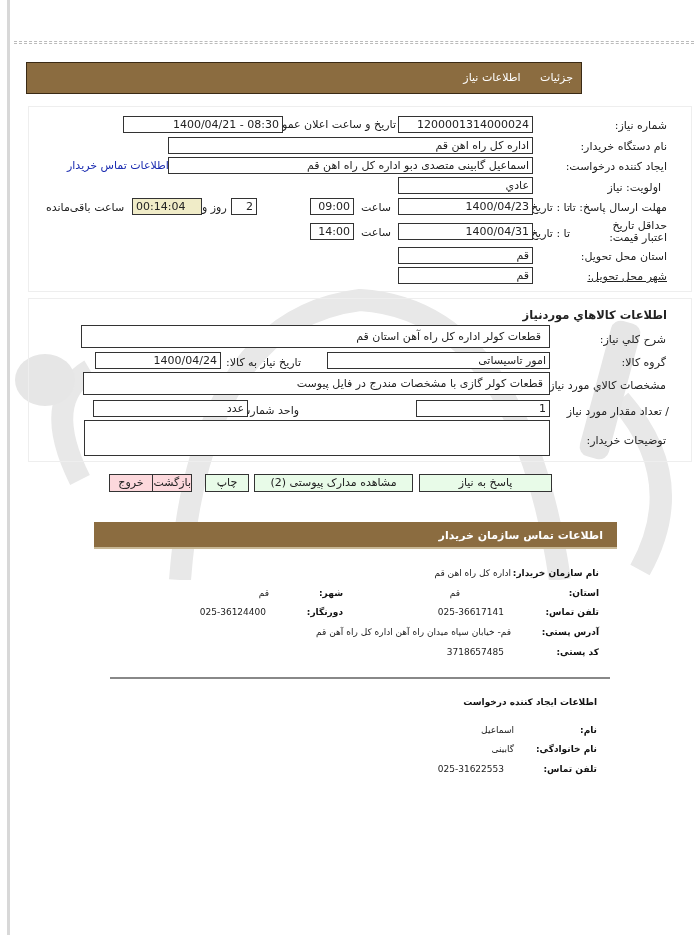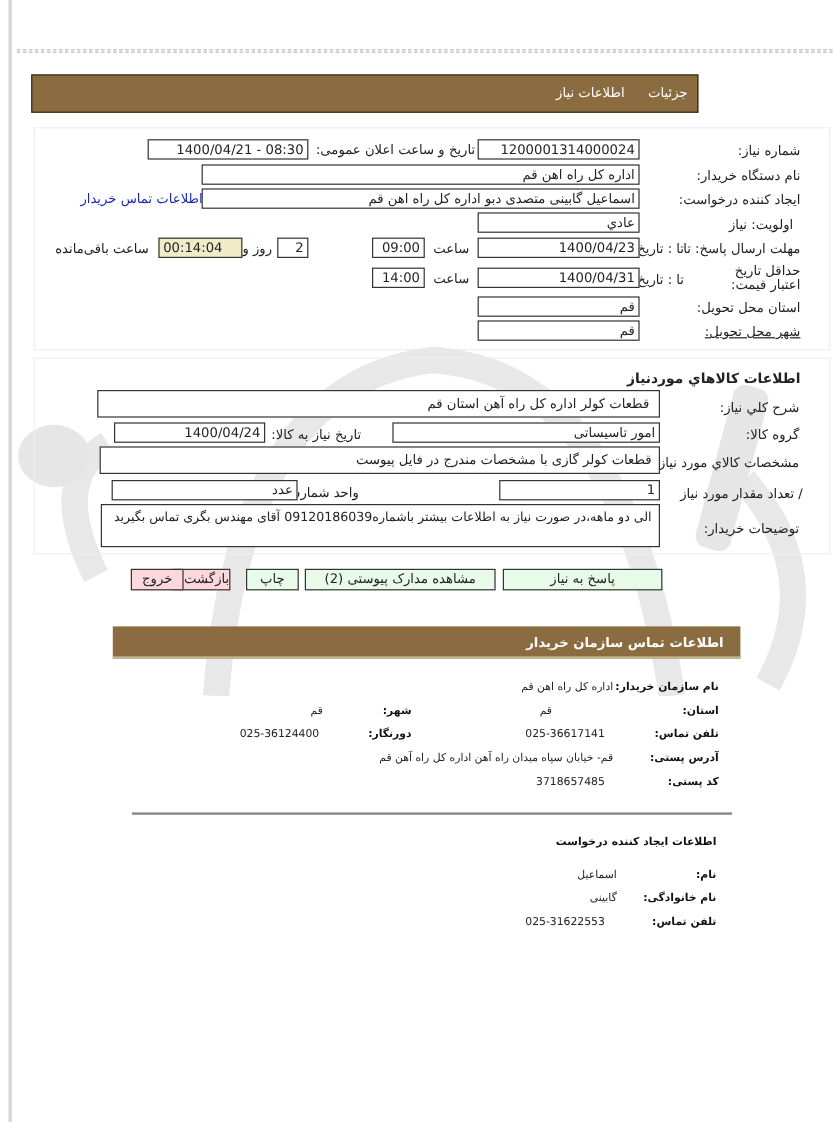--- a/index.html
+++ b/index.html
@@ -42,21 +42,21 @@
 <div class="header-bar">
   <span>جزئیات</span>
   <span class="sep">اطلاعات نیاز</span>
 </div>
 
 <div class="panel" style="left:28px; top:106px; width:664px; height:186px;"></div>
 
 <span class="lbl" style="right:27px; top:119px;">شماره نیاز:</span>
 <div class="box ltr" style="left:398px; top:116px; width:135px;">1200001314000024</div>
 <span class="lbl" style="right:298px; top:118px;">تاریخ و ساعت اعلان عمومی:</span>
-<div class="box ltr" style="left:123px; top:116px; width:134px;">1400/04/21 - 08:30</div>
+<div class="box ltr" style="left:123px; top:116px; width:160px;">1400/04/21 - 08:30</div>
 
 <span class="lbl" style="right:27px; top:140px;">نام دستگاه خریدار:</span>
 <div class="box" style="left:168px; top:137px; width:365px;">اداره کل راه اهن قم</div>
 
 <span class="lbl" style="right:27px; top:160px;">ایجاد کننده درخواست:</span>
 <div class="box" style="left:168px; top:157px; width:365px;">اسماعیل  گابینی متصدی دبو اداره کل راه اهن قم</div>
 <span class="link" style="left:67px; top:159px;">اطلاعات تماس خریدار</span>
 
 <span class="lbl" style="right:33px; top:181px;">اولویت: نیاز</span>
 <div class="box" style="left:398px; top:177px; width:135px;">عادي</div>
@@ -109,21 +109,20 @@
 <span class="lbl" style="right:28px; top:379px;">مشخصات کالاي مورد نیاز:</span>
 <div class="box" style="left:83px; top:372px; width:467px; height:23px; line-height:21px; padding-right:6px;">قطعات کولر گازی با مشخصات مندرج در فایل پیوست</div>
 
 <span class="lbl" style="right:25px; top:405px;">/ تعداد مقدار مورد نیاز</span>
 <div class="box ltr" style="left:416px; top:400px; width:134px;">1</div>
 <span class="lbl" style="right:395px; top:404px;">واحد شمارش:</span>
 <div class="box" style="left:93px; top:400px; width:155px;">عدد</div>
 
 <span class="lbl" style="right:28px; top:434px;">توضیحات خریدار:</span>
 <div class="box" style="left:84px; top:420px; width:466px; height:36px; line-height:14px; padding:3px 6px; font-size:10.5px;">
-  <div>الی دو ماهه،در صورت نیاز به اطلاعات بیشتر باشماره09120186039 آقای مهندس بگری تماس بگیرید</div>
 </div>
 
 <div class="btn green" style="left:419px; top:474px; width:133px;">پاسخ به نیاز</div>
 <div class="btn green" style="left:254px; top:474px; width:159px;">مشاهده مدارک پیوستی (2)</div>
 <div class="btn green" style="left:205px; top:474px; width:44px;">چاپ</div>
 <div class="btn pink" style="left:144px; top:474px; width:48px;padding-left:40px;">بازگشت</div>
 <div class="btn pink" style="left:109px; top:474px; width:44px;">خروج</div>
 
 <div class="bar2">
   <span>اطلاعات تماس سازمان خریدار</span>

